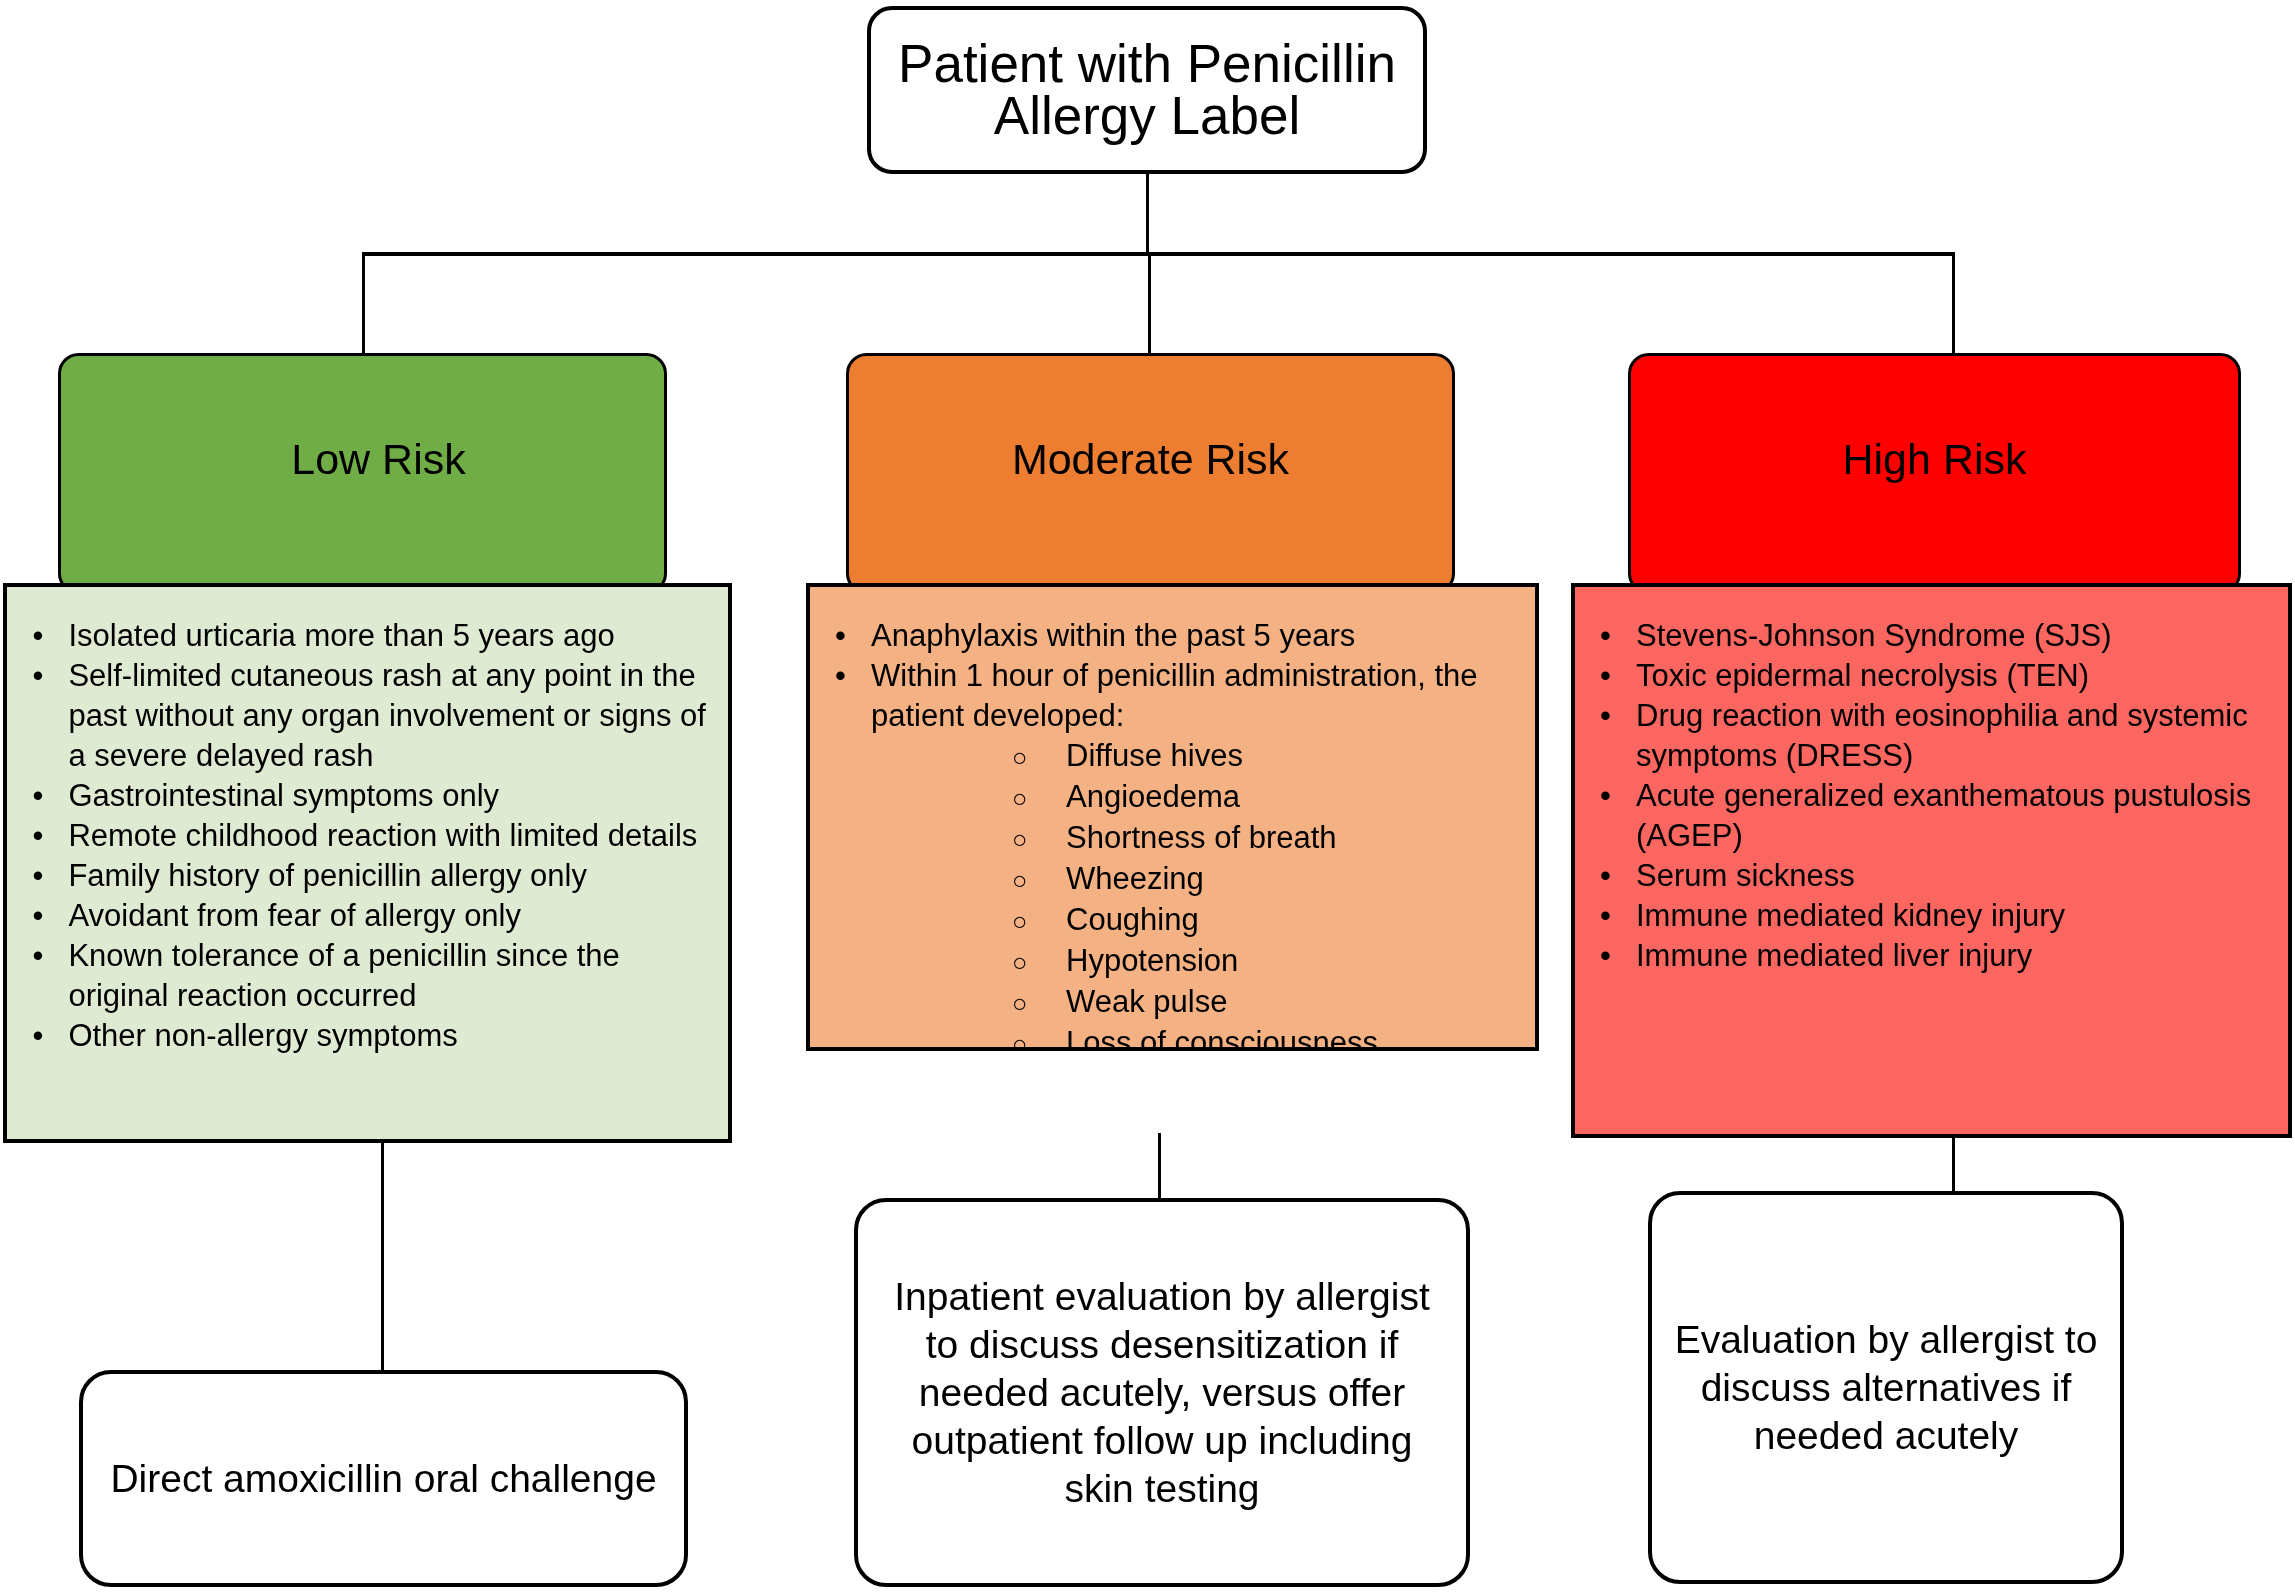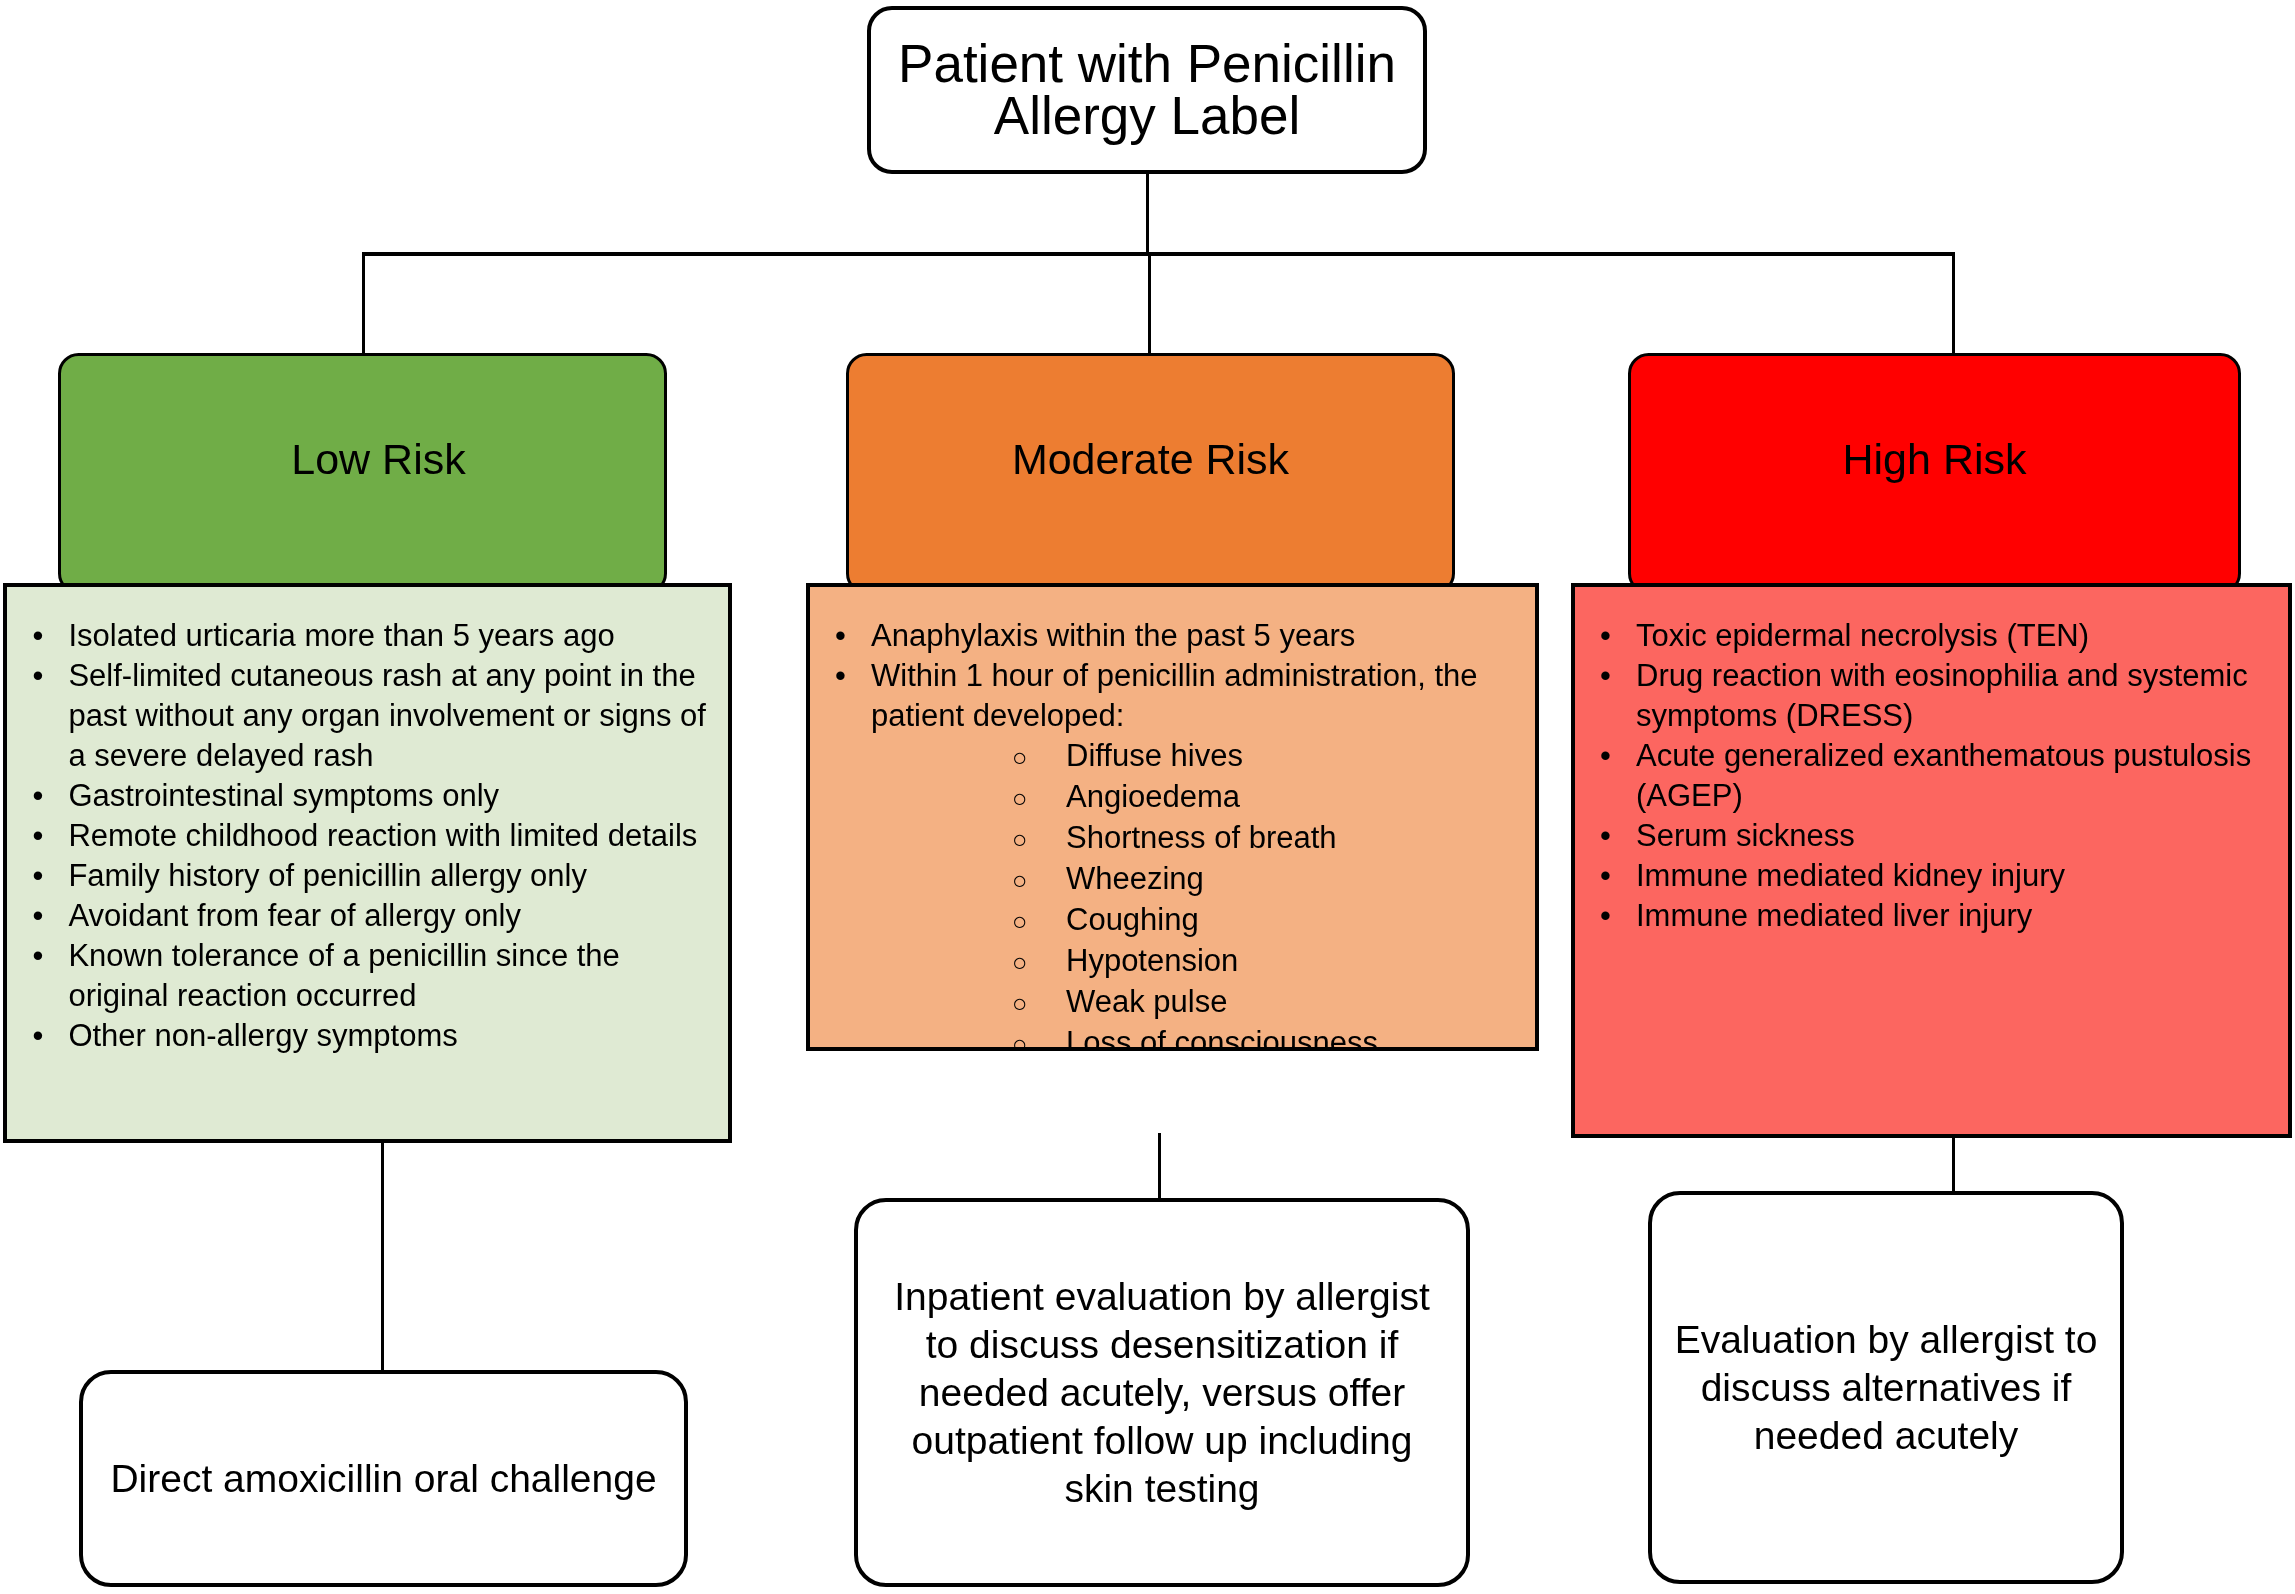--- a/index.html
+++ b/index.html
@@ -113,20 +113,21 @@
   </div>
   <div class="node rounded outcome mod">
     <span>Inpatient evaluation by allergist to discuss desensitization if needed acutely, versus offer outpatient follow up including skin testing</span>
   </div>
 
   <div class="risk-header high" style="background: rgb(255, 0, 0);">
     <span>High Risk</span>
   </div>
   <div class="risk-body high" style="background: rgb(252, 102, 96);">
     <ul>
+        <li><span>Stevens-Johnson Syndrome (SJS)</span></li>
         <li><span>Toxic epidermal necrolysis (TEN)</span></li>
         <li><span>Drug reaction with eosinophilia and systemic symptoms (DRESS)</span></li>
         <li><span>Acute generalized exanthematous pustulosis (AGEP)</span></li>
         <li><span>Serum sickness</span></li>
         <li><span>Immune mediated kidney injury</span></li>
         <li><span>Immune mediated liver injury</span></li>
       </ul>
   </div>
   <div class="node rounded outcome high">
     <span>Evaluation by allergist to discuss alternatives if needed acutely</span>

